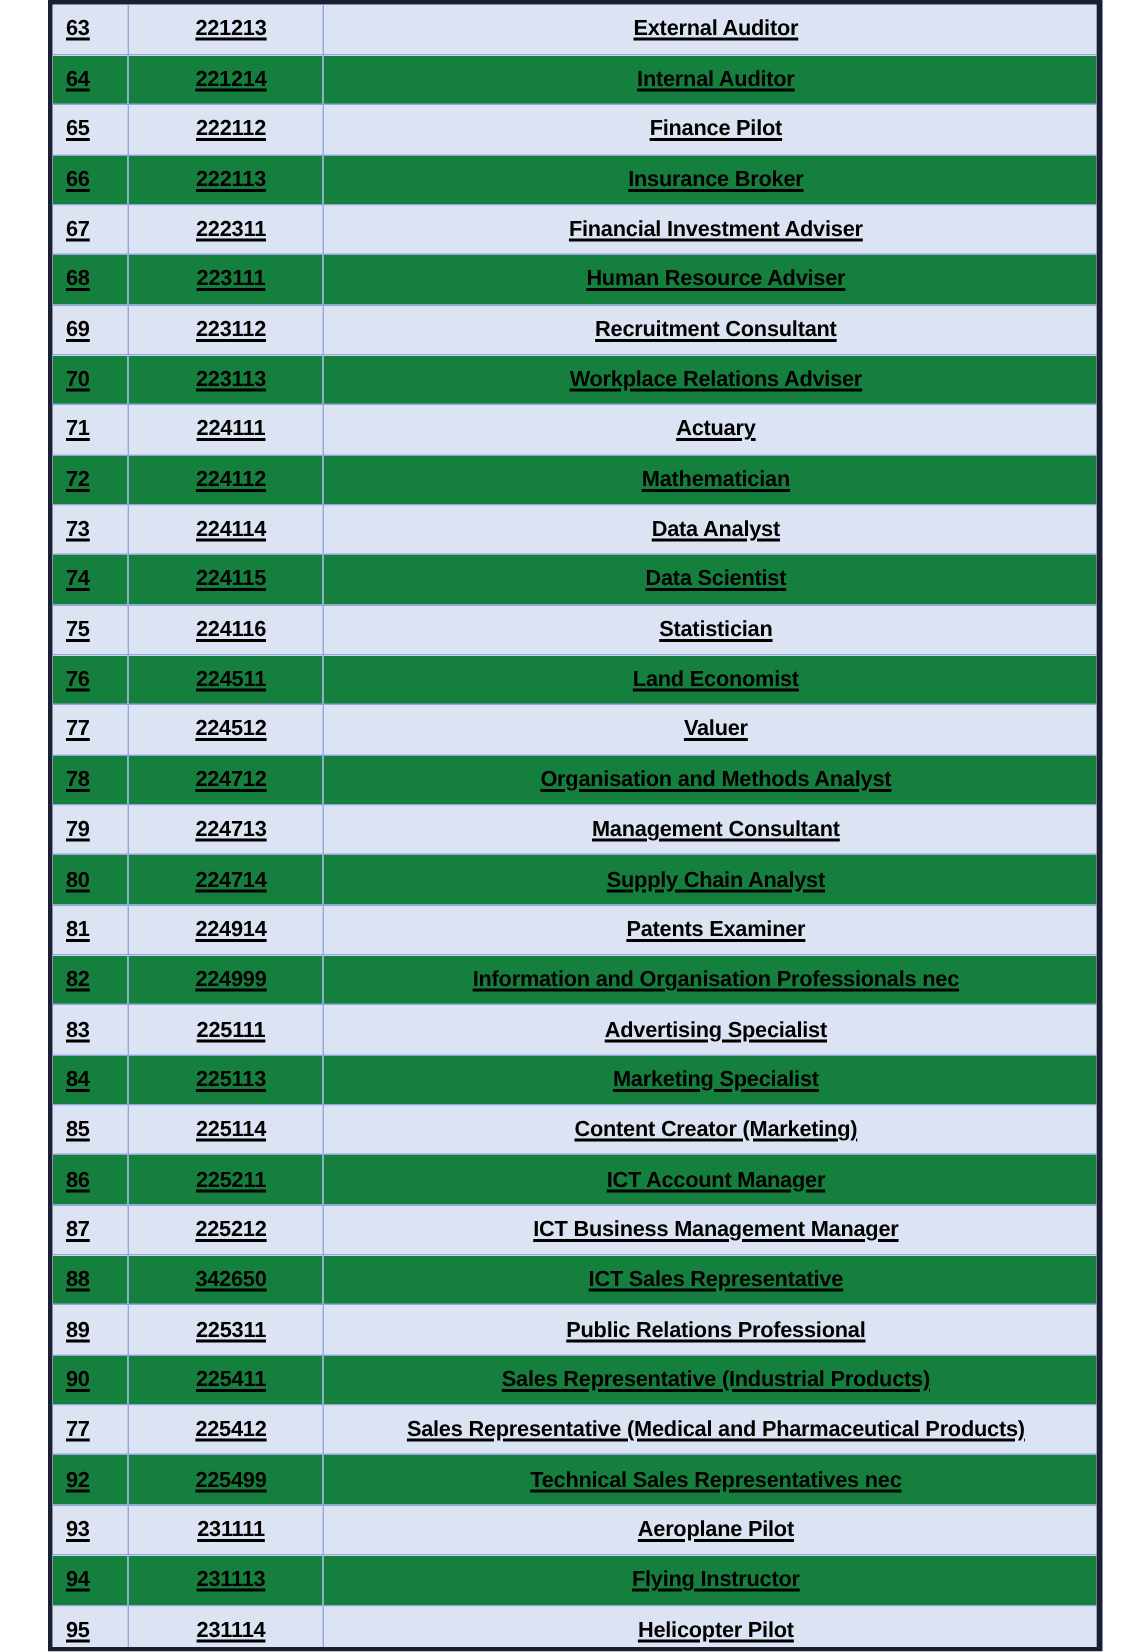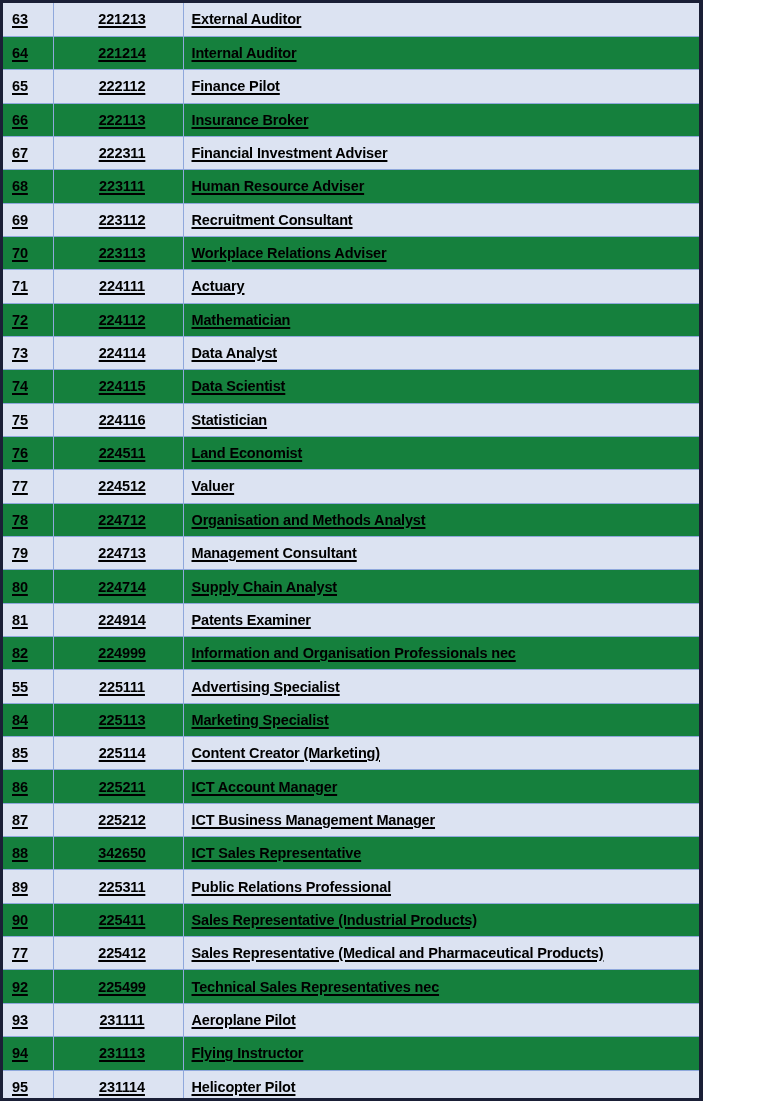--- a/index.html
+++ b/index.html
@@ -19,20 +19,21 @@
   .table-frame {
     box-sizing: border-box;
     width: 703px;
     height: 1101px;
     border-top: 3px solid #1a1f36;
     border-left: 3px solid #1a1f36;
     border-right: 4px solid #1a1f36;
     border-bottom: 3px solid #1a1f36;
     background: #ffffff;
     overflow: hidden;
+    margin-left: 32px;
   }
 
   table.occupation-table {
     width: 100%;
     height: 100%;
     border-collapse: collapse;
     table-layout: fixed;
   }
 
   table.occupation-table col.col-index { width: 50px; }
@@ -51,20 +52,21 @@
     font-size: 14.5px;
     font-weight: bold;
     color: #000000;
     letter-spacing: -0.15px;
     white-space: nowrap;
     overflow: hidden;
   }
 
   table.occupation-table td:last-child {
     border-right: none;
+    text-align: center;
   }
 
   table.occupation-table tr:last-child td {
     border-bottom: none;
   }
 
   
   table.occupation-table tr.row-shaded td {
     background: #dce3f2;
   }
@@ -195,21 +197,21 @@
           <td class="cell-index"><span class="cell-text">81</span></td>
           <td class="cell-code"><span class="cell-text">224914</span></td>
           <td class="cell-name"><span class="cell-text">Patents Examiner</span></td>
         </tr>
         <tr class="row-plain">
           <td class="cell-index"><span class="cell-text">82</span></td>
           <td class="cell-code"><span class="cell-text">224999</span></td>
           <td class="cell-name"><span class="cell-text">Information and Organisation Professionals nec</span></td>
         </tr>
         <tr class="row-shaded">
-          <td class="cell-index"><span class="cell-text">55</span></td>
+          <td class="cell-index"><span class="cell-text">83</span></td>
           <td class="cell-code"><span class="cell-text">225111</span></td>
           <td class="cell-name"><span class="cell-text">Advertising Specialist</span></td>
         </tr>
         <tr class="row-plain">
           <td class="cell-index"><span class="cell-text">84</span></td>
           <td class="cell-code"><span class="cell-text">225113</span></td>
           <td class="cell-name"><span class="cell-text">Marketing Specialist</span></td>
         </tr>
         <tr class="row-shaded">
           <td class="cell-index"><span class="cell-text">85</span></td>

